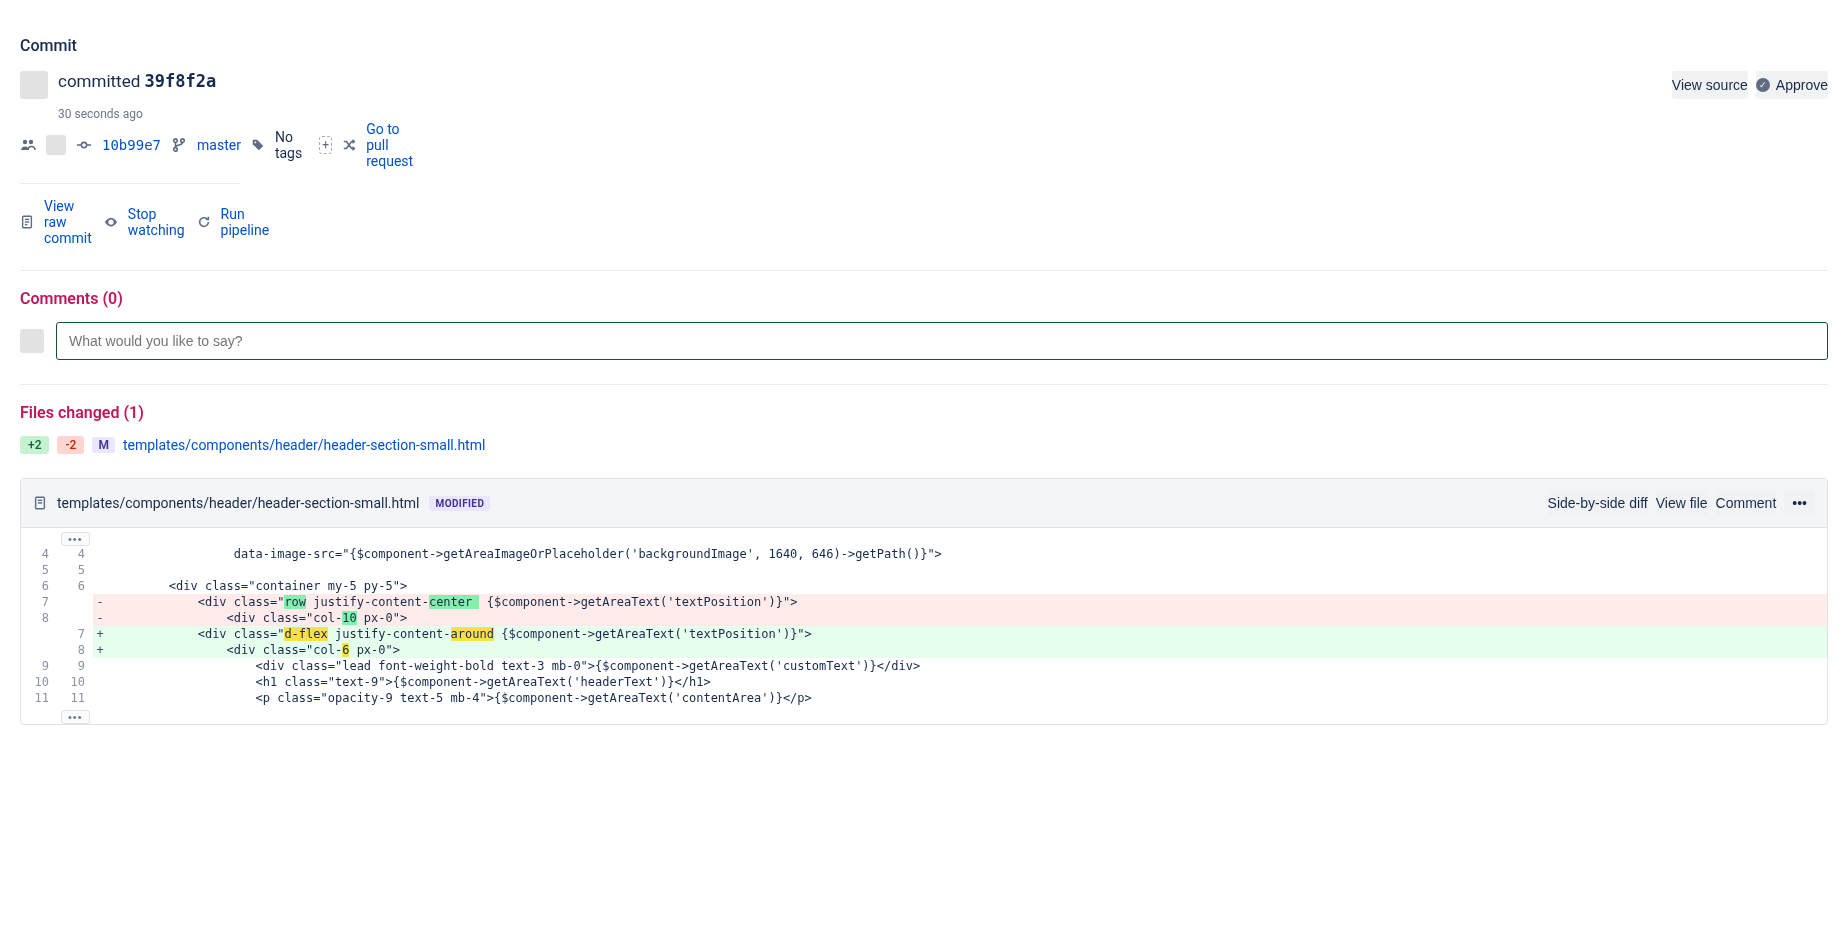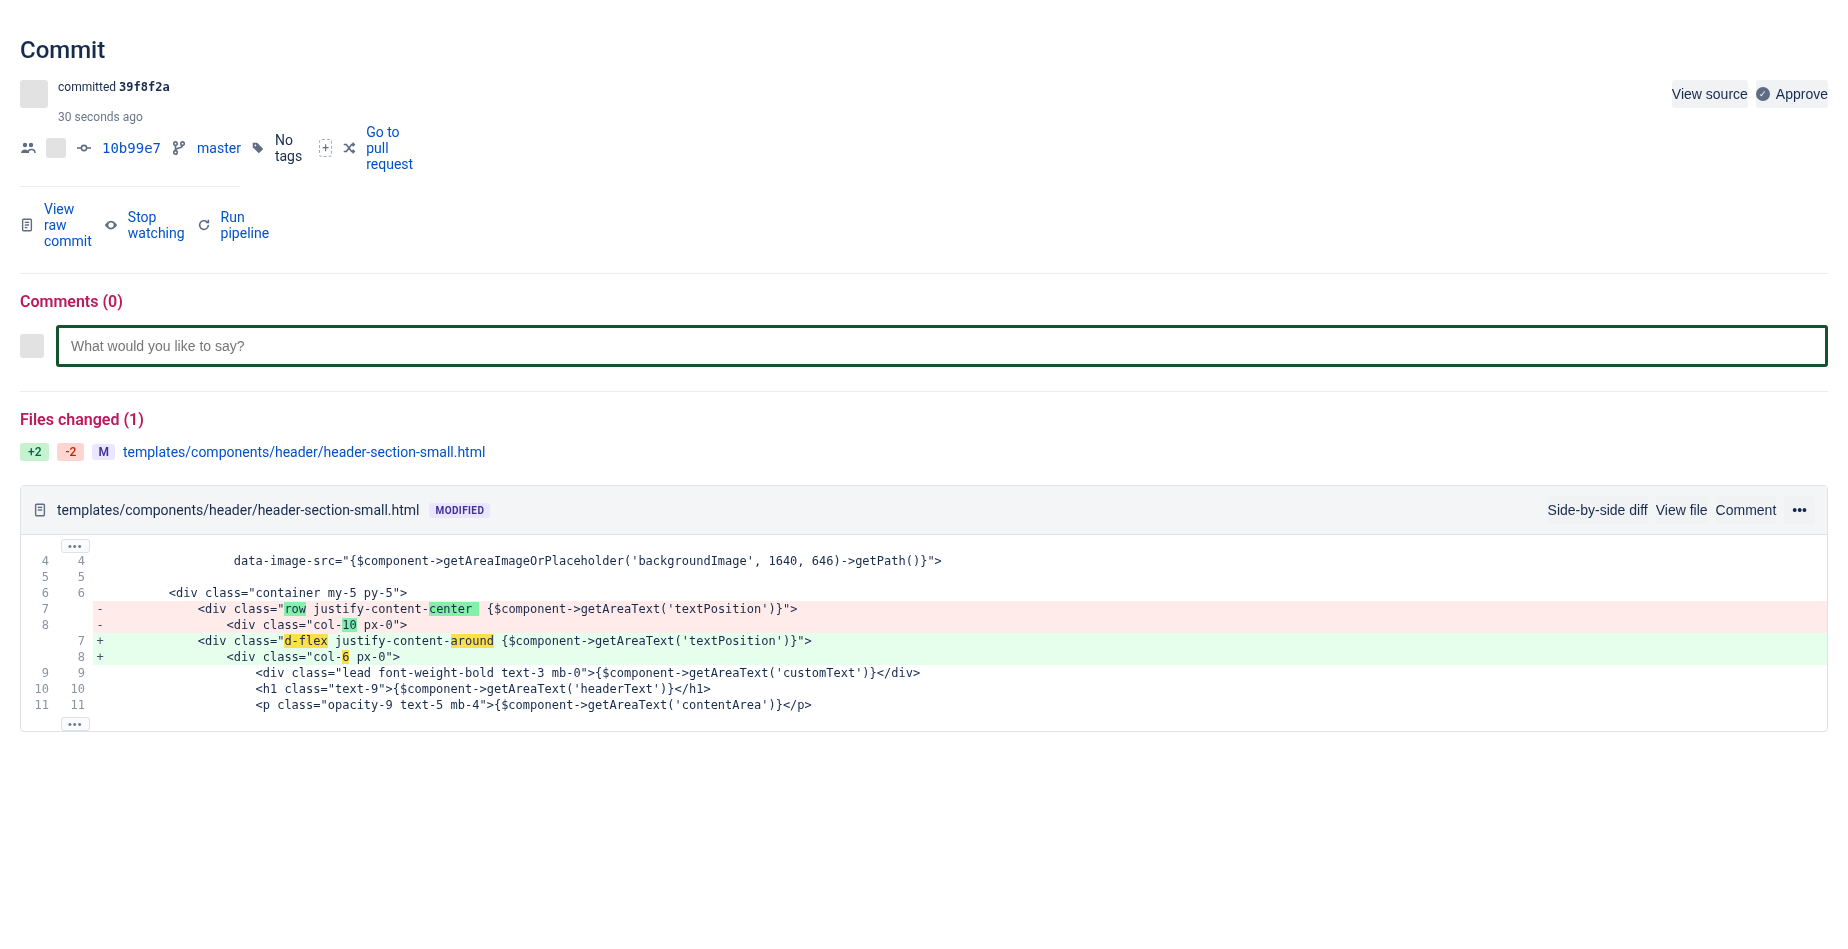--- a/index.html
+++ b/index.html
@@ -4,35 +4,35 @@
 <style>
 * { box-sizing: border-box; margin: 0; padding: 0; }
 body {
   font-family: -apple-system, BlinkMacSystemFont, "Segoe UI", Roboto, Helvetica, Arial, sans-serif;
   color: #172b4d;
   background: #fff;
   font-size: 14px;
   padding: 0 20px 40px 20px;
 }
 h1.page-title {
-  font-size: 24px;
+  font-size: 16px;
   font-weight: 500;
   color: #172b4d;
   margin: 12px 0 16px 0;
 }
 .header-row {
   display: flex;
   justify-content: space-between;
   align-items: flex-start;
 }
 .meta-block { display: flex; gap: 10px; align-items: flex-start; }
 .avatar { width: 28px; height: 28px; background: #e2e2e2; border-radius: 3px; }
 .avatar-sm { width: 24px; height: 24px; background: #e2e2e2; border-radius: 3px; }
 .avatar-tiny { width: 20px; height: 20px; background: #e2e2e2; border-radius: 3px; }
-.meta-text { font-size: 12px; }
+.meta-text { font-size: 17px; }
 .commit-hash { font-family: ui-monospace, SFMono-Regular, Menlo, Consolas, monospace; font-weight: 600; color: #172b4d; }
 .timeago { color: #6b778c; font-size: 12px; margin-top: 16px; }
 .btn-row { display: flex; gap: 8px; }
 .btn {
   background: #f1f2f4;
   border: none;
   border-radius: 3px;
   padding: 6px 0;
   font-size: 14px;
   color: #172b4d;
@@ -52,21 +52,21 @@
 .side-list li { display:flex; align-items:center; gap: 10px; }
 .side-list .icon { width: 16px; color: #5e6c84; display:inline-flex; justify-content:center; }
 .link { color: #0052cc; cursor: pointer; }
 .mono { font-family: ui-monospace, SFMono-Regular, Menlo, Consolas, monospace; }
 .divider { border-top: 1px solid #ebecf0; margin: 24px 0 18px 0; }
 .side-divider { border-top: 1px solid #ebecf0; margin: 14px 0; }
 .tag-plus { border: 1px dashed #a5adba; border-radius: 3px; width:18px; height:18px; display:inline-flex; align-items:center; justify-content:center; color:#5e6c84; font-size:12px; cursor:pointer;}
 h2.section { font-size: 16px; font-weight: 600; color:#be185d; margin-bottom: 14px;}
 .comment-row { display:flex; gap: 12px; align-items:center; }
 .comment-input {
-  flex:1; border:3px solid #14532d; border-radius:3px; padding: 10px 12px; font-size:14px; color:#7a869a;
+  flex:1; border:1px solid #14532d; border-radius:3px; padding: 10px 12px; font-size:14px; color:#7a869a;
 }
 .files-row { display:flex; align-items:center; gap: 8px; font-size:14px; }
 .badge-add { background:#c6f2d0; color:#006644; padding:2px 8px; border-radius:3px; font-size:12px; font-weight:500;}
 .badge-del { background:#ffd5d2; color:#bf2600; padding:2px 8px; border-radius:3px; font-size:12px; font-weight:500;}
 .badge-m { background:#eae6ff; color:#403294; padding:1px 6px; border-radius:3px; font-size:12px; font-weight:600;}
 .diff-panel {
   border:1px solid #dfe1e6; border-radius:4px; margin-top:24px;
 }
 .diff-header {
   background:#f4f5f7; border-bottom:1px solid #dfe1e6; padding:10px 12px;

